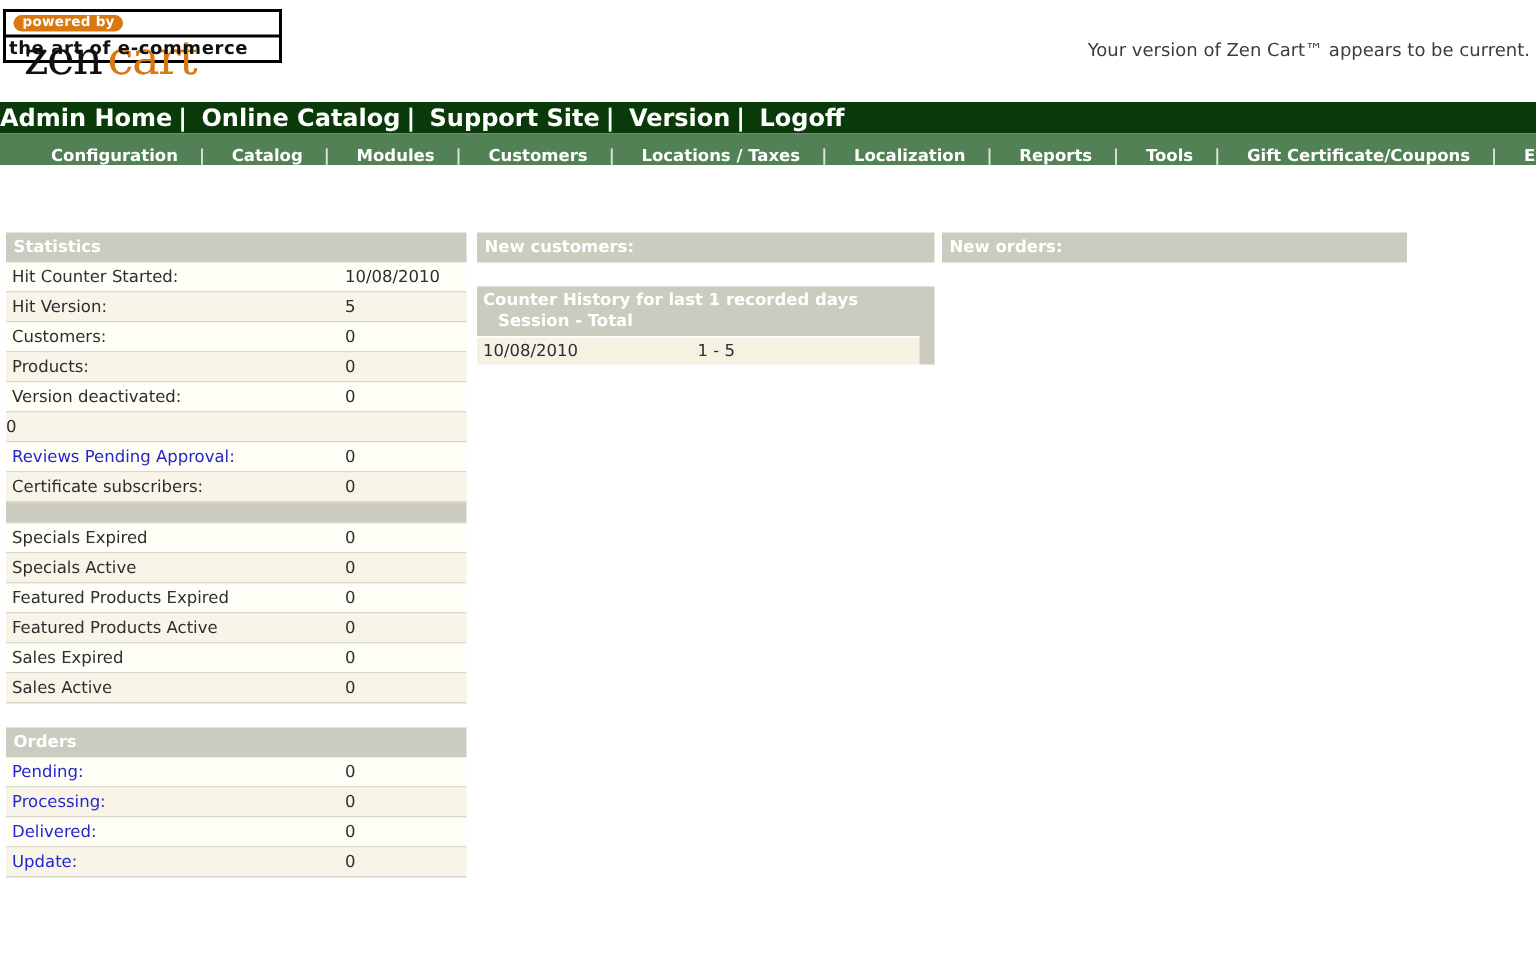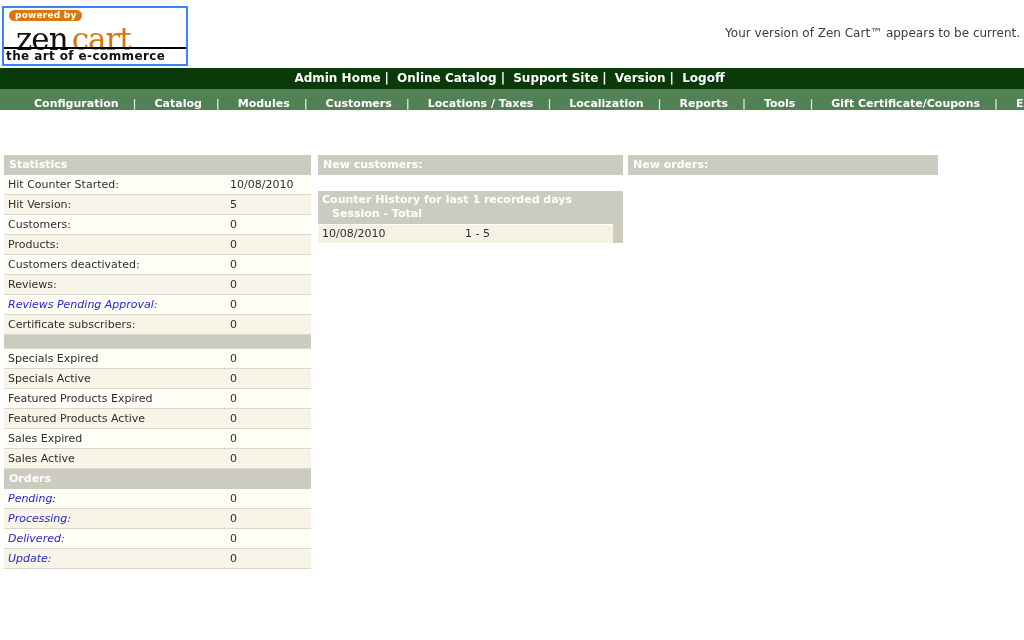--- a/index.html
+++ b/index.html
@@ -12,56 +12,56 @@
     --link-blue:#2626cc;
     --brand-orange:#d9780f;
     --text-dark:#2e2e2e;
   }
   *{margin:0;padding:0;box-sizing:border-box;}
   html,body{width:1024px;height:640px;background:#ffffff;overflow:hidden;
     font-family:"DejaVu Sans","Liberation Sans",sans-serif;font-size:11px;color:var(--text-dark);}
   .abs{position:absolute;}
 
   
-  .logo-box{left:2px;top:6px;width:186px;height:60px;border:2px solid #3b82f6;background:#fff;}
+  .logo-box{left:2px;top:6px;width:186px;height:36px;border:2px solid #000000;background:#fff;}
   .logo-badge{position:absolute;left:5px;top:2px;background:var(--brand-orange);color:#fff;
     font-weight:bold;font-size:9px;padding:0 6px 1px 6px;border-radius:7px;letter-spacing:.2px;}
   .logo-main{position:absolute;left:12px;top:16px;font-family:"DejaVu Serif","Liberation Serif",serif;
     font-size:31px;line-height:31px;letter-spacing:-1px;color:#111;}
   .logo-main .cart{color:var(--brand-orange);margin-left:4px;}
   .logo-tagline{position:absolute;left:0;bottom:0;width:100%;border-top:2px solid #000;
     font-weight:bold;font-size:12px;padding:0 0 1px 2px;color:#111;letter-spacing:.4px;}
   .version-note{top:26px;right:4px;font-size:12px;color:#3c3c3c;}
 
   
   .bar-dark{left:0;top:68px;width:1024px;height:21px;background:var(--dark-green);
-    color:#fff;font-weight:bold;font-size:12px;line-height:21px;text-align:center;padding-right:5px;}
+    color:#fff;font-weight:bold;font-size:16px;line-height:21px;text-align:left;padding-right:5px;}
   .bar-dark .sep{padding:0 4px;font-weight:bold;}
   .bar-dark .nav-item{cursor:pointer;}
   .bar-dark .sep:last-child{display:none;}
   .bar-menu{left:0;top:89px;width:1024px;height:21px;background:var(--menu-green);
     color:#fff;font-weight:bold;font-size:11px;line-height:21px;padding-left:20px;white-space:nowrap;}
   .bar-menu .nav-item{cursor:pointer;padding:4px 14px;display:inline-block;}
   .bar-menu .sep{color:rgba(255,255,255,.8);}
 
   
   .col-stats{left:4px;top:155px;width:307px;}
   .col-mid{left:318px;top:155px;width:305px;}
   .col-right{left:628px;top:155px;width:310px;}
 
   .box-header{background:var(--header-gray);color:#fff;font-weight:bold;height:20px;
     line-height:20px;padding-left:5px;}
   .stat-row{display:flex;height:20px;line-height:19px;border-bottom:1px solid var(--border-tan);}
   .stat-row.odd{background:var(--row-light);justify-content:flex-end;}
   .stat-row.even{background:var(--row-cream);}
   .stat-row .label{width:226px;padding-left:4px;overflow:hidden;white-space:nowrap;}
   .stat-row .value{flex:1;}
-  .stat-row .label.link{color:var(--link-blue);cursor:pointer;font-style:italic;}
+  .stat-row .label.link{color:var(--link-blue);cursor:pointer;}
   .stats-sep{height:14px;background:var(--header-gray);border-bottom:1px solid var(--border-tan);}
-  .orders-block{margin-top:0;}
+  .orders-block{margin-top:16px;}
 
   
   .counter-table{margin-top:10px;}
   .counter-head{background:var(--header-gray);color:#fff;font-weight:bold;
     padding:2px 0 3px 4px;line-height:14px;margin-top:16px;}
   .counter-head .line2{padding-left:10px;}
   .counter-row{position:relative;height:19px;line-height:18px;background:#f5f2e4;
     border-top:1px solid #fff;}
   .counter-row .date{position:absolute;left:4px;}
   .counter-row .sessions{position:absolute;left:147px;}
@@ -134,26 +134,25 @@
         <span class="label">Customers:</span>
         <span class="value">0</span>
       </div>
 
       <div class="stat-row even">
         <span class="label">Products:</span>
         <span class="value">0</span>
       </div>
 
       <div class="stat-row odd">
-        <span class="label">Customers deactivated:</span>
-        <span class="value">0</span>
-      </div>
-
-      <div class="stat-row even">
-        <span class="label">Reviews:</span>
+        <span class="label">Version deactivated:</span>
+        <span class="value">0</span>
+      </div>
+
+      <div class="stat-row even">
         <span class="value">0</span>
       </div>
 
       <div class="stat-row odd">
         <span class="label link">Reviews Pending Approval:</span>
         <span class="value">0</span>
       </div>
 
       <div class="stat-row even">
         <span class="label">Certificate subscribers:</span>

